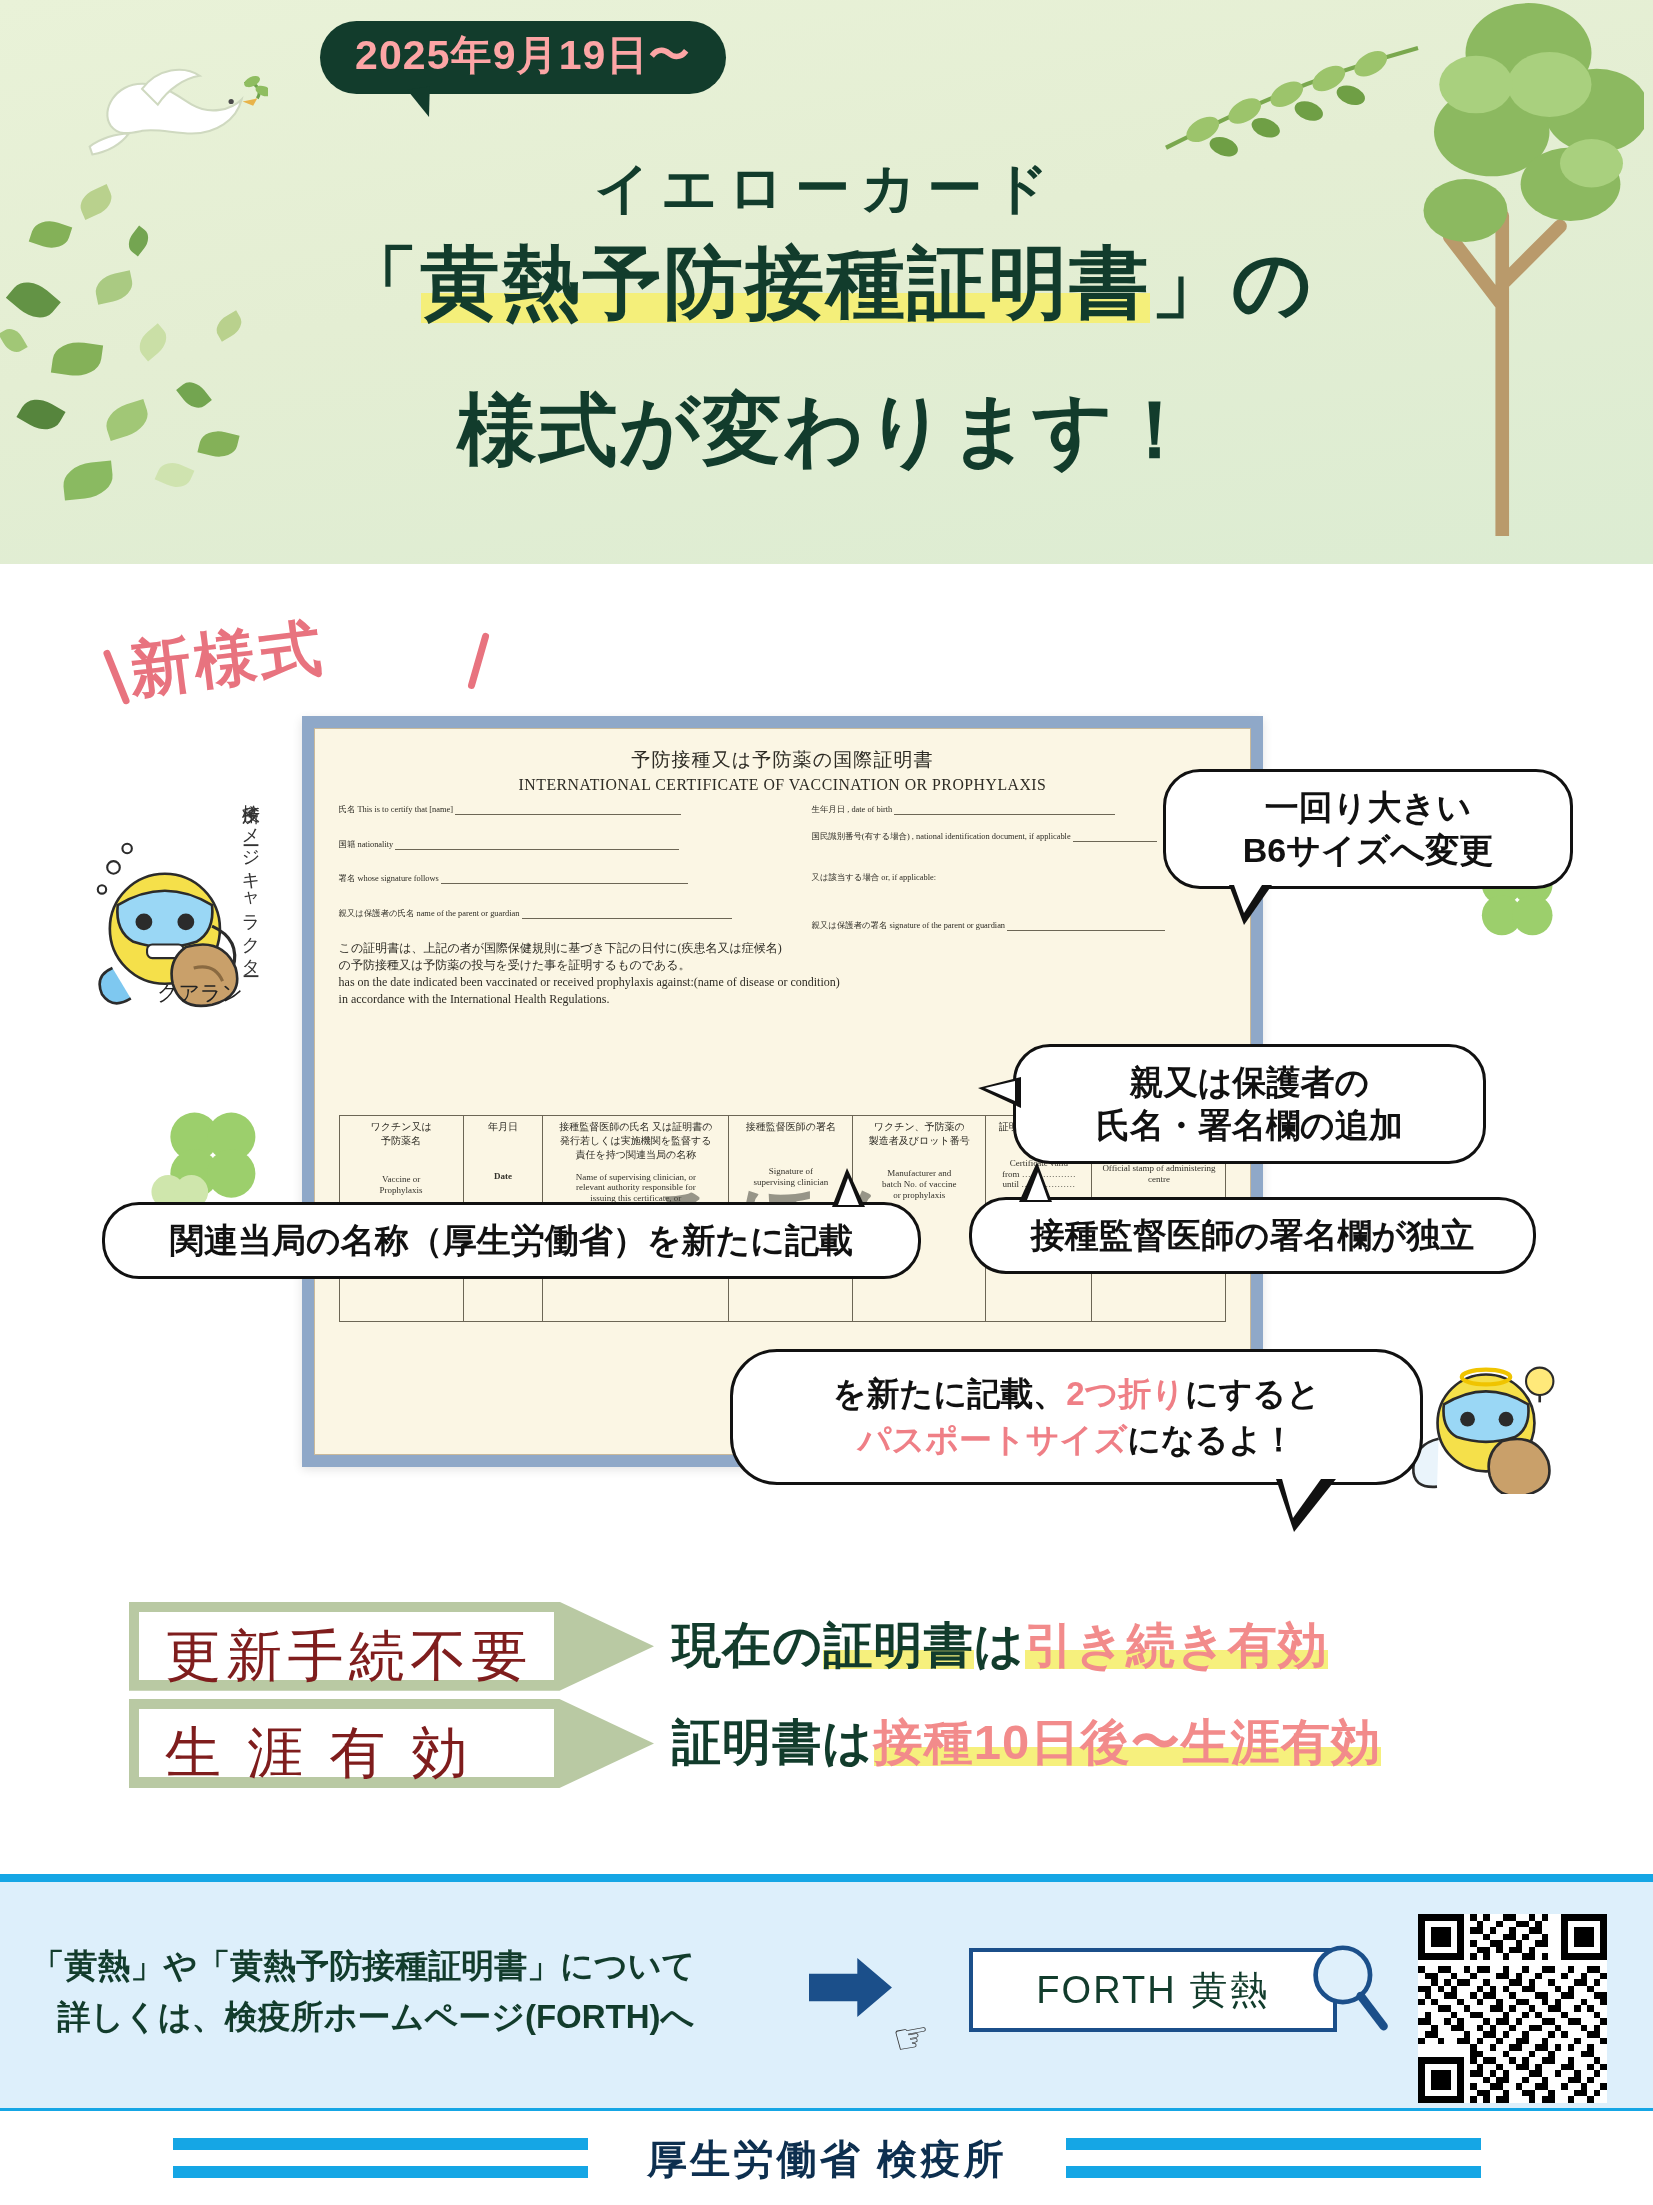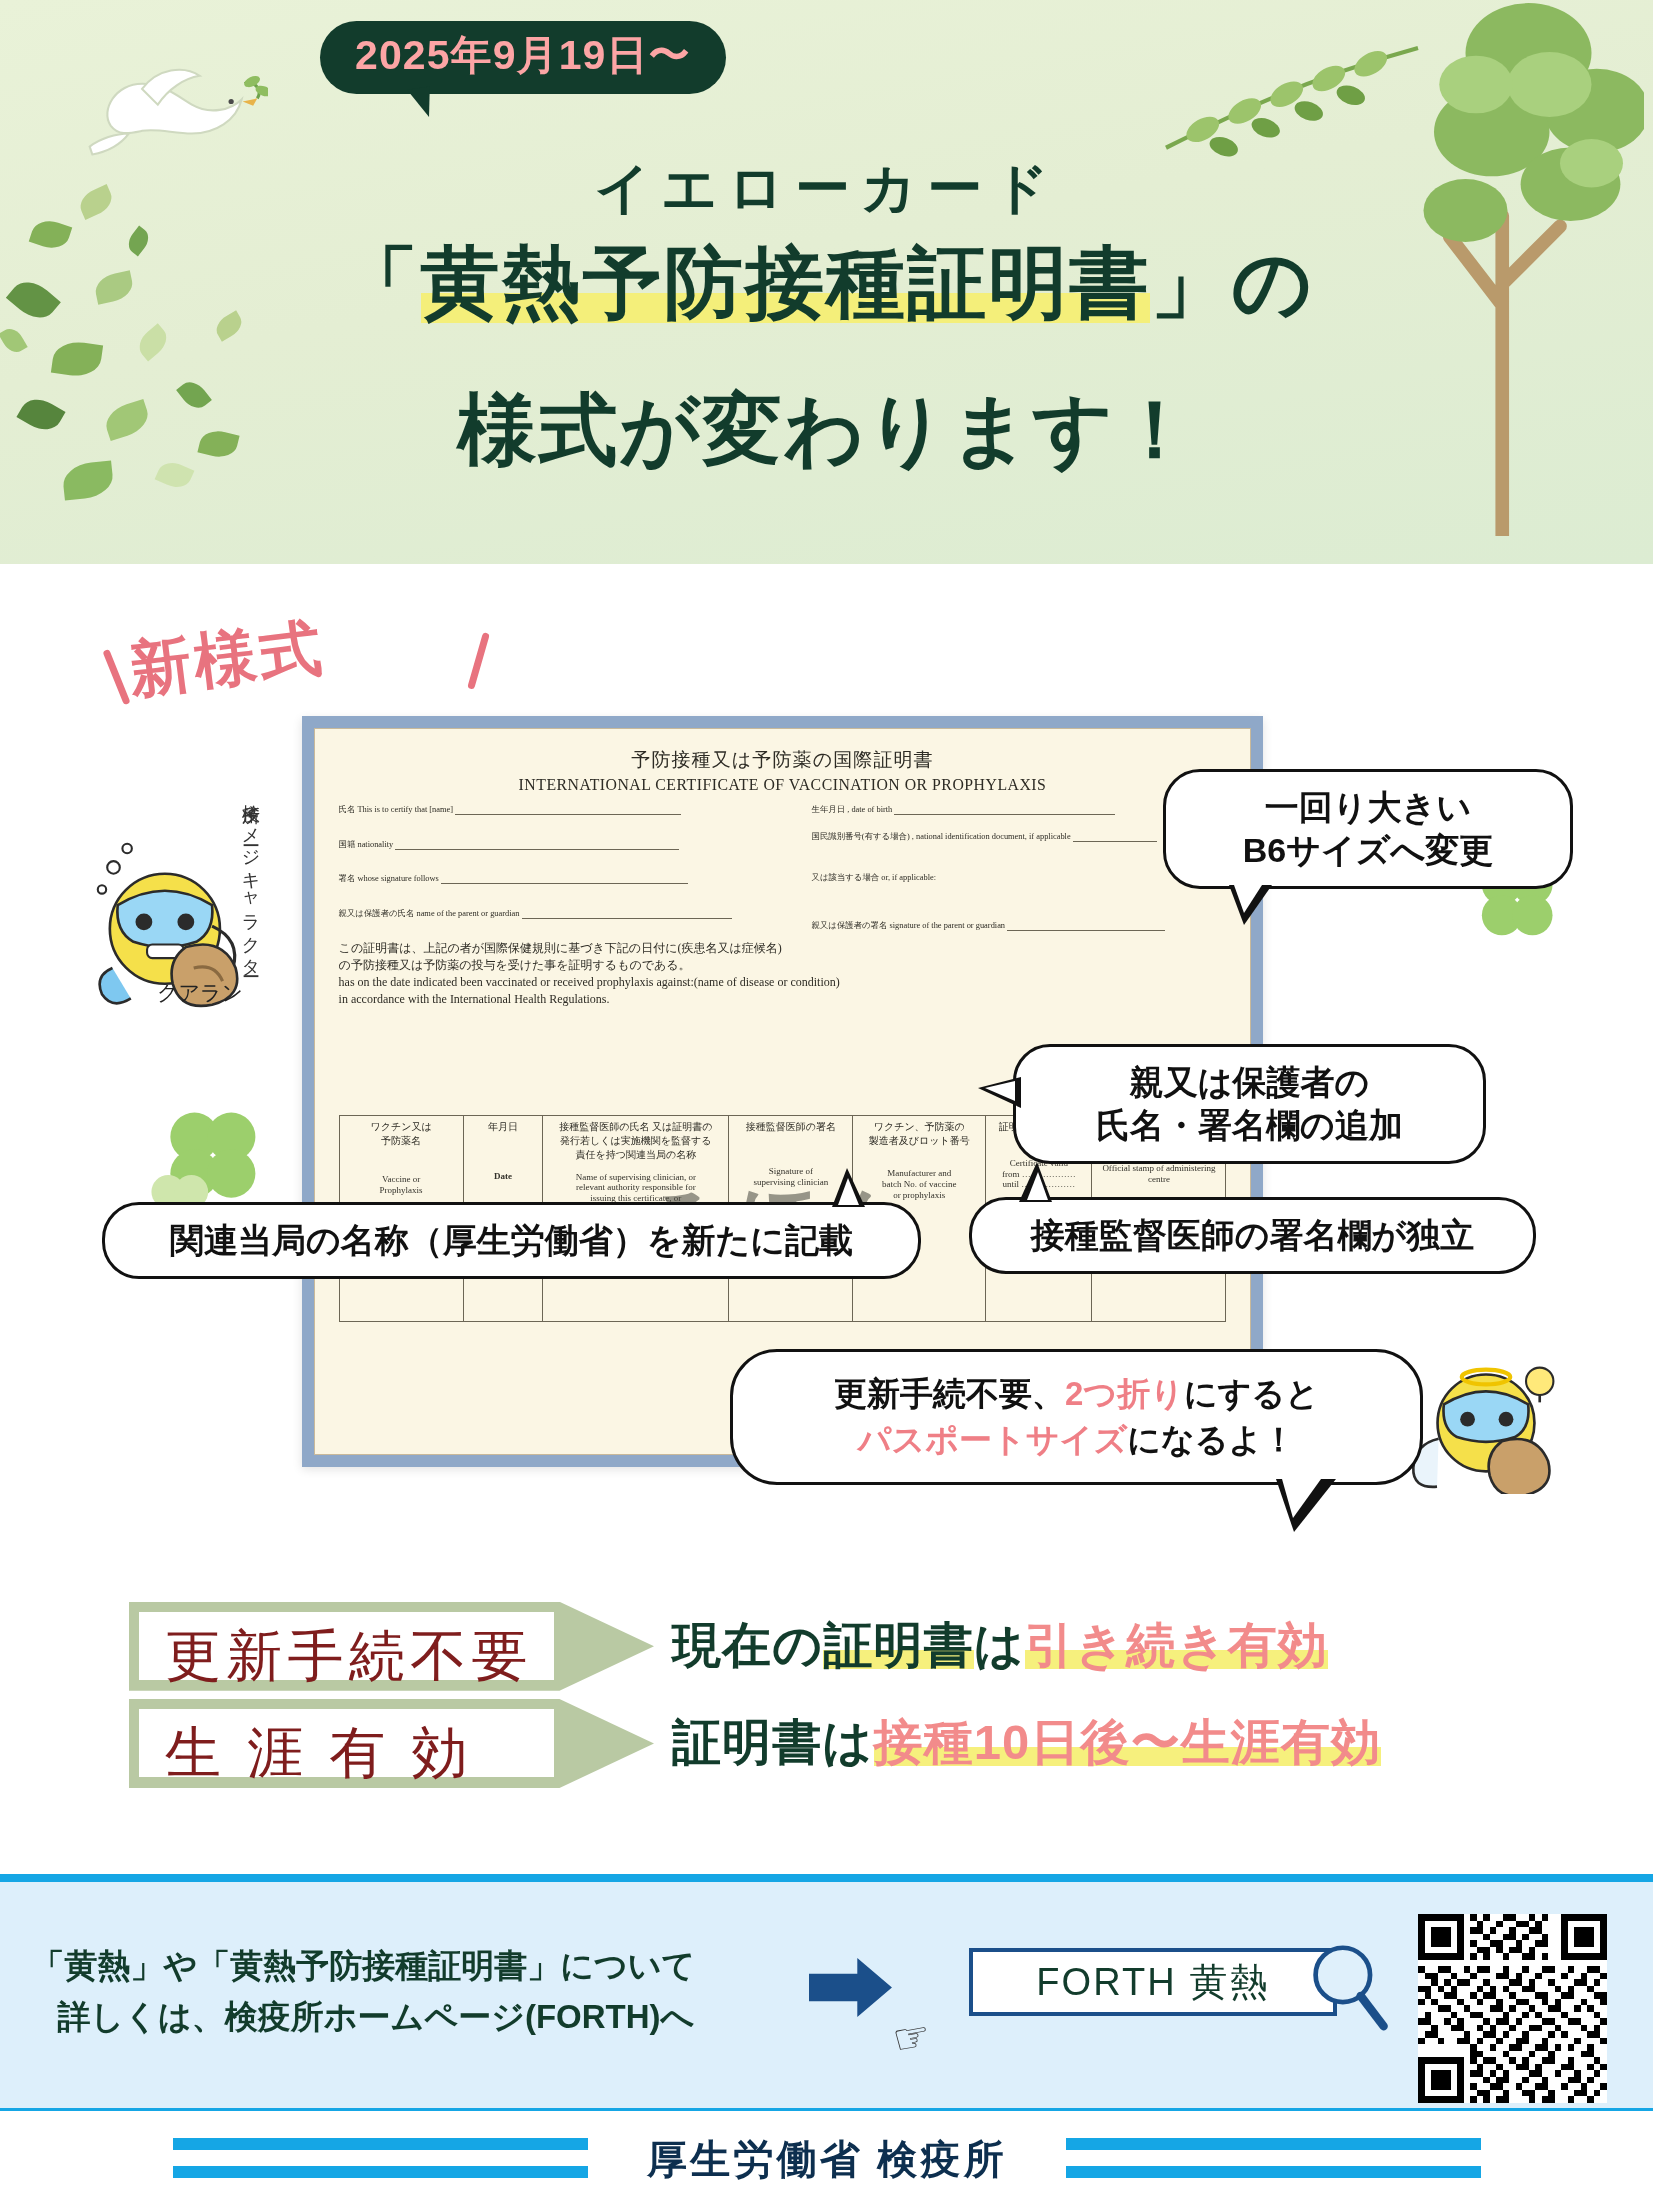--- a/index.html
+++ b/index.html
@@ -149,21 +149,21 @@
   .rtxt .pk{color:#f28b8b;}
 
   
   .footer{
     position:absolute;left:0;top:1874px;width:1654px;height:226px;
     background:#ddeffb;border-top:8.4px solid #15a6e5;border-bottom:8.4px solid #15a6e5;
   }
   .ftext{position:absolute;left:31.5px;top:58px;font-size:33px;font-weight:bold;color:#123c2c;line-height:1.55;}
   .arrow{position:absolute;left:809px;top:74px;width:84px;height:63px;}
   .searchbox{
-    position:absolute;left:969px;top:66px;width:368px;height:68px;
+    position:absolute;left:969px;top:66px;width:368px;height:84px;
     border:4.2px solid #1b4f8a;background:#ffffff;box-sizing:border-box;
     font-size:38px;color:#123c2c;display:flex;align-items:center;justify-content:center;letter-spacing:2.1px;
   }
   .magnifier{position:absolute;left:1302px;top:55px;}
   .qr{position:absolute;left:1418px;top:31.5px;width:189px;height:189px;background:#fff;}
   .hand{position:absolute;left:893px;top:131px;font-size:42px;color:#333;transform:rotate(-10deg);}
 
   .ministry{
     position:absolute;left:0;top:2111px;width:1654px;height:95px;background:#ffffff;
   }
@@ -423,21 +423,21 @@
       <span>接種監督医師の署名欄が独立</span>
       <span class="tail"></span>
     </div>
 
     <div class="callout c-auth">
       <span>関連当局の名称（厚生労働省）を新たに記載</span>
       <span class="tail"></span>
     </div>
 
     <div class="callout c-fold">
-      <span>更新手続不要、</span><span class="pink">2つ折り</span><span>にすると</span><br>
+      <span>を新たに記載、</span><span class="pink">2つ折り</span><span>にすると</span><br>
       <span class="pink">パスポートサイズ</span><span>になるよ！</span>
       <span class="tail"></span>
     </div>
   </div>
 
   <div class="banner">
     <div class="chev" style="left:129px;top:15.8px;width:525px;height:89px;"></div>
     <div class="chev-box" style="left:139px;top:26px;width:415px;height:68px;"></div>
     <div class="btxt" style="left:165px;top:33px;">更新手続不要</div>
 

